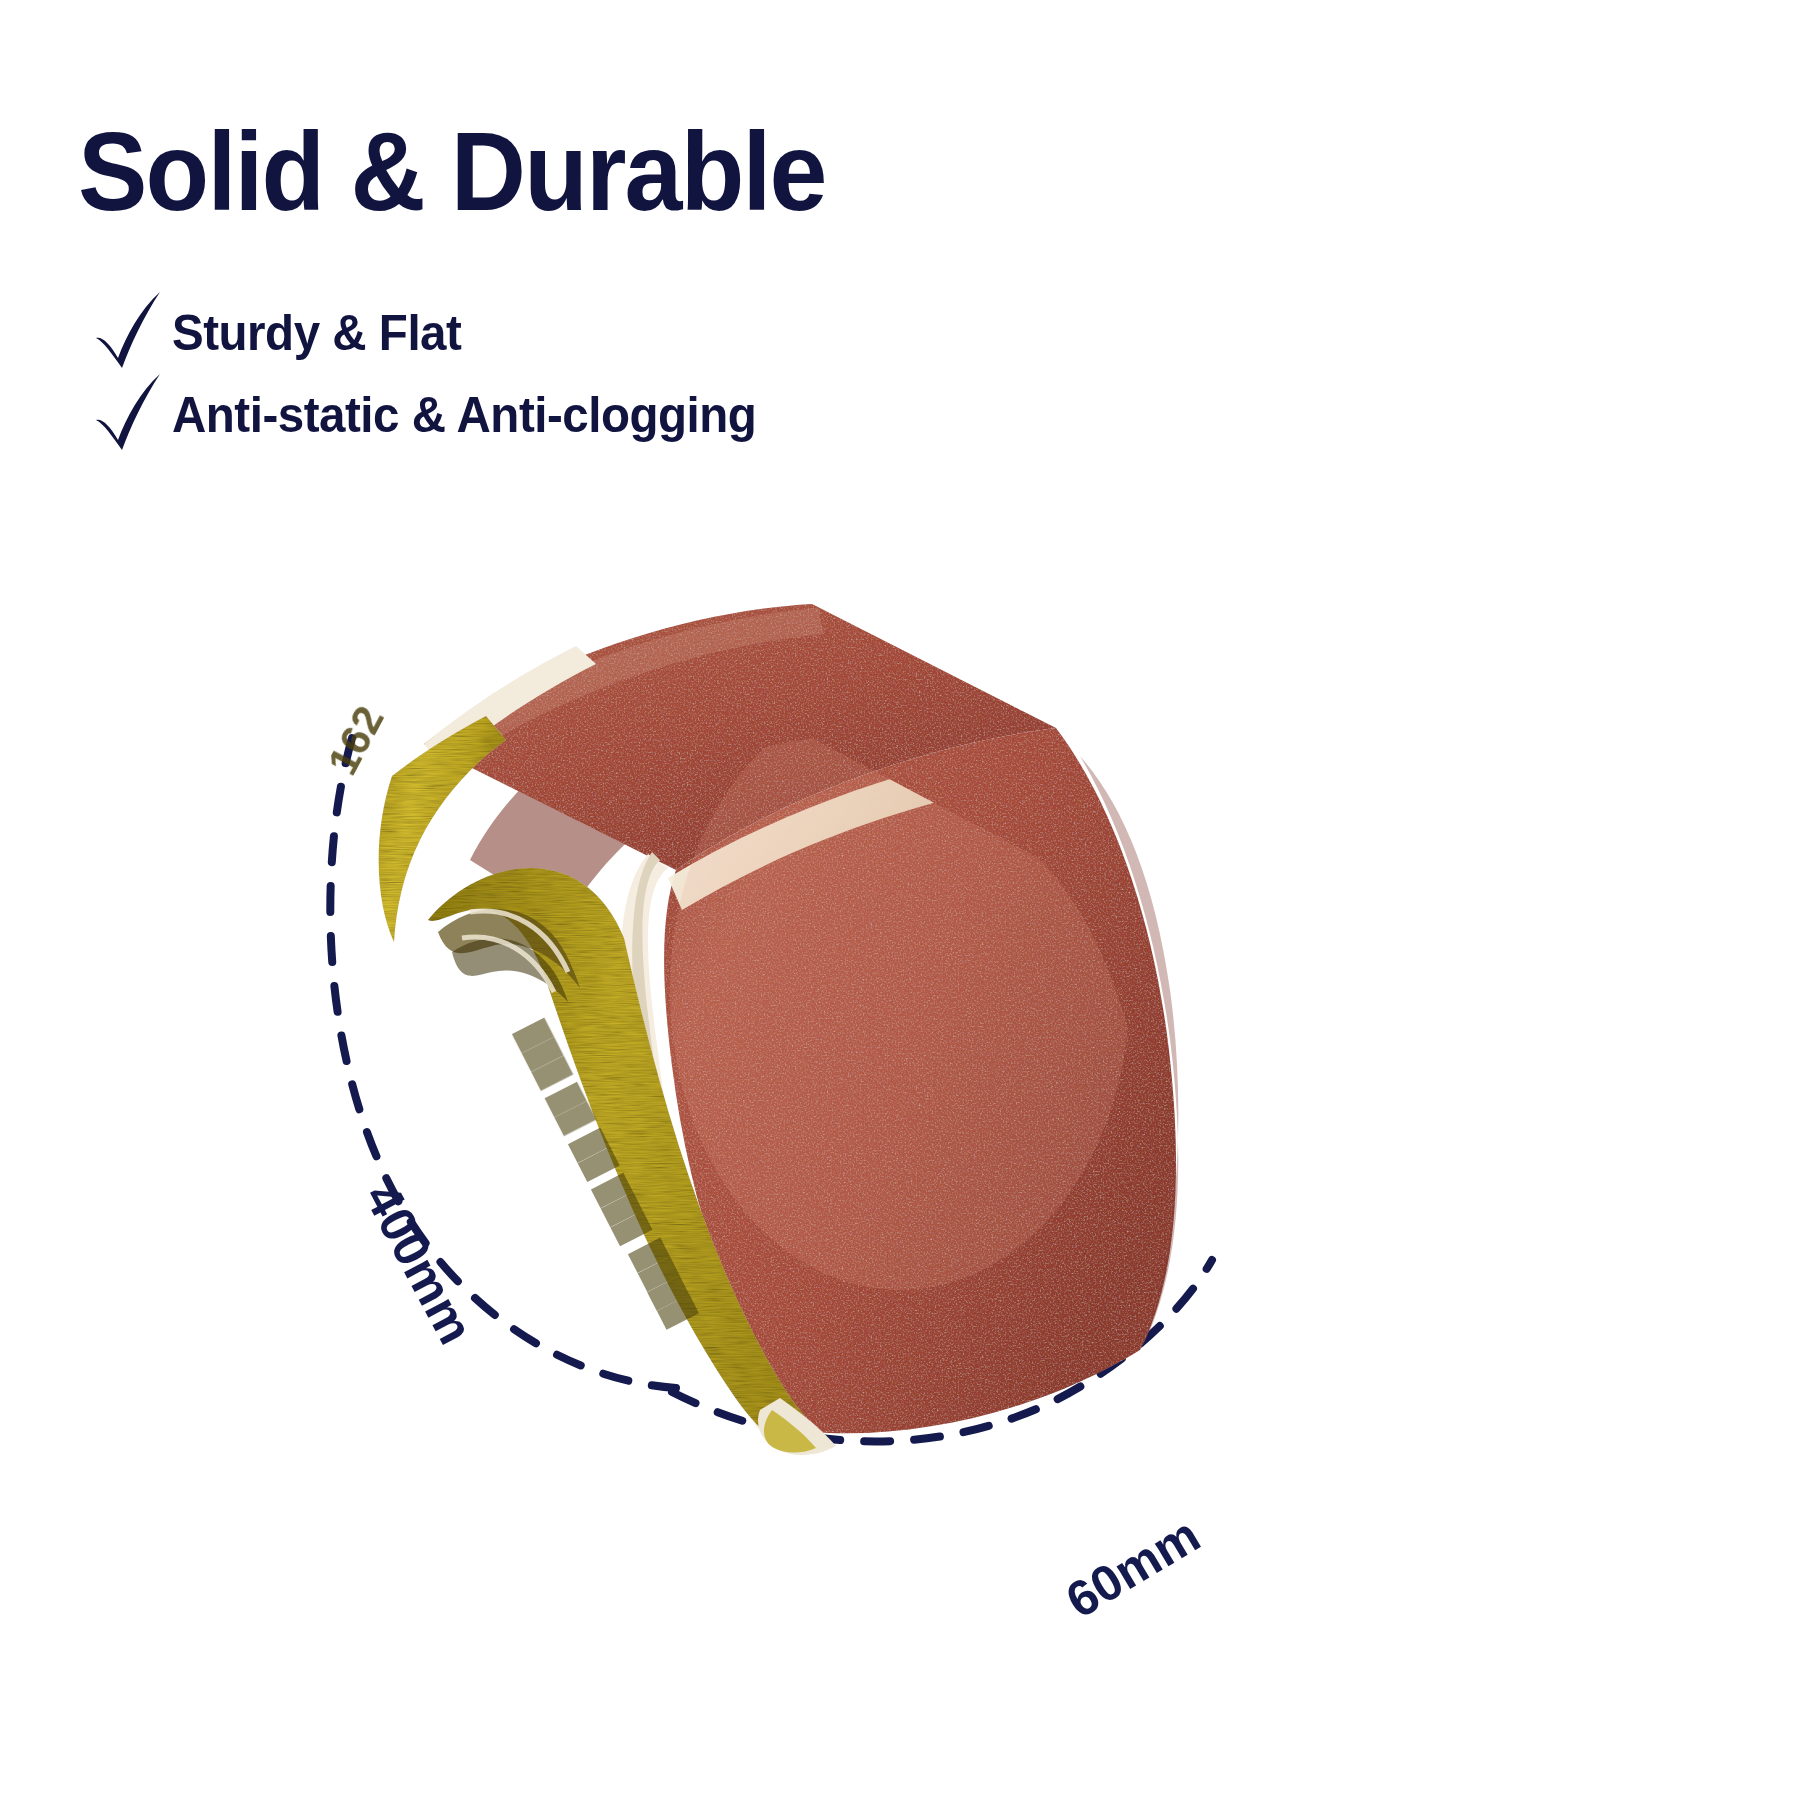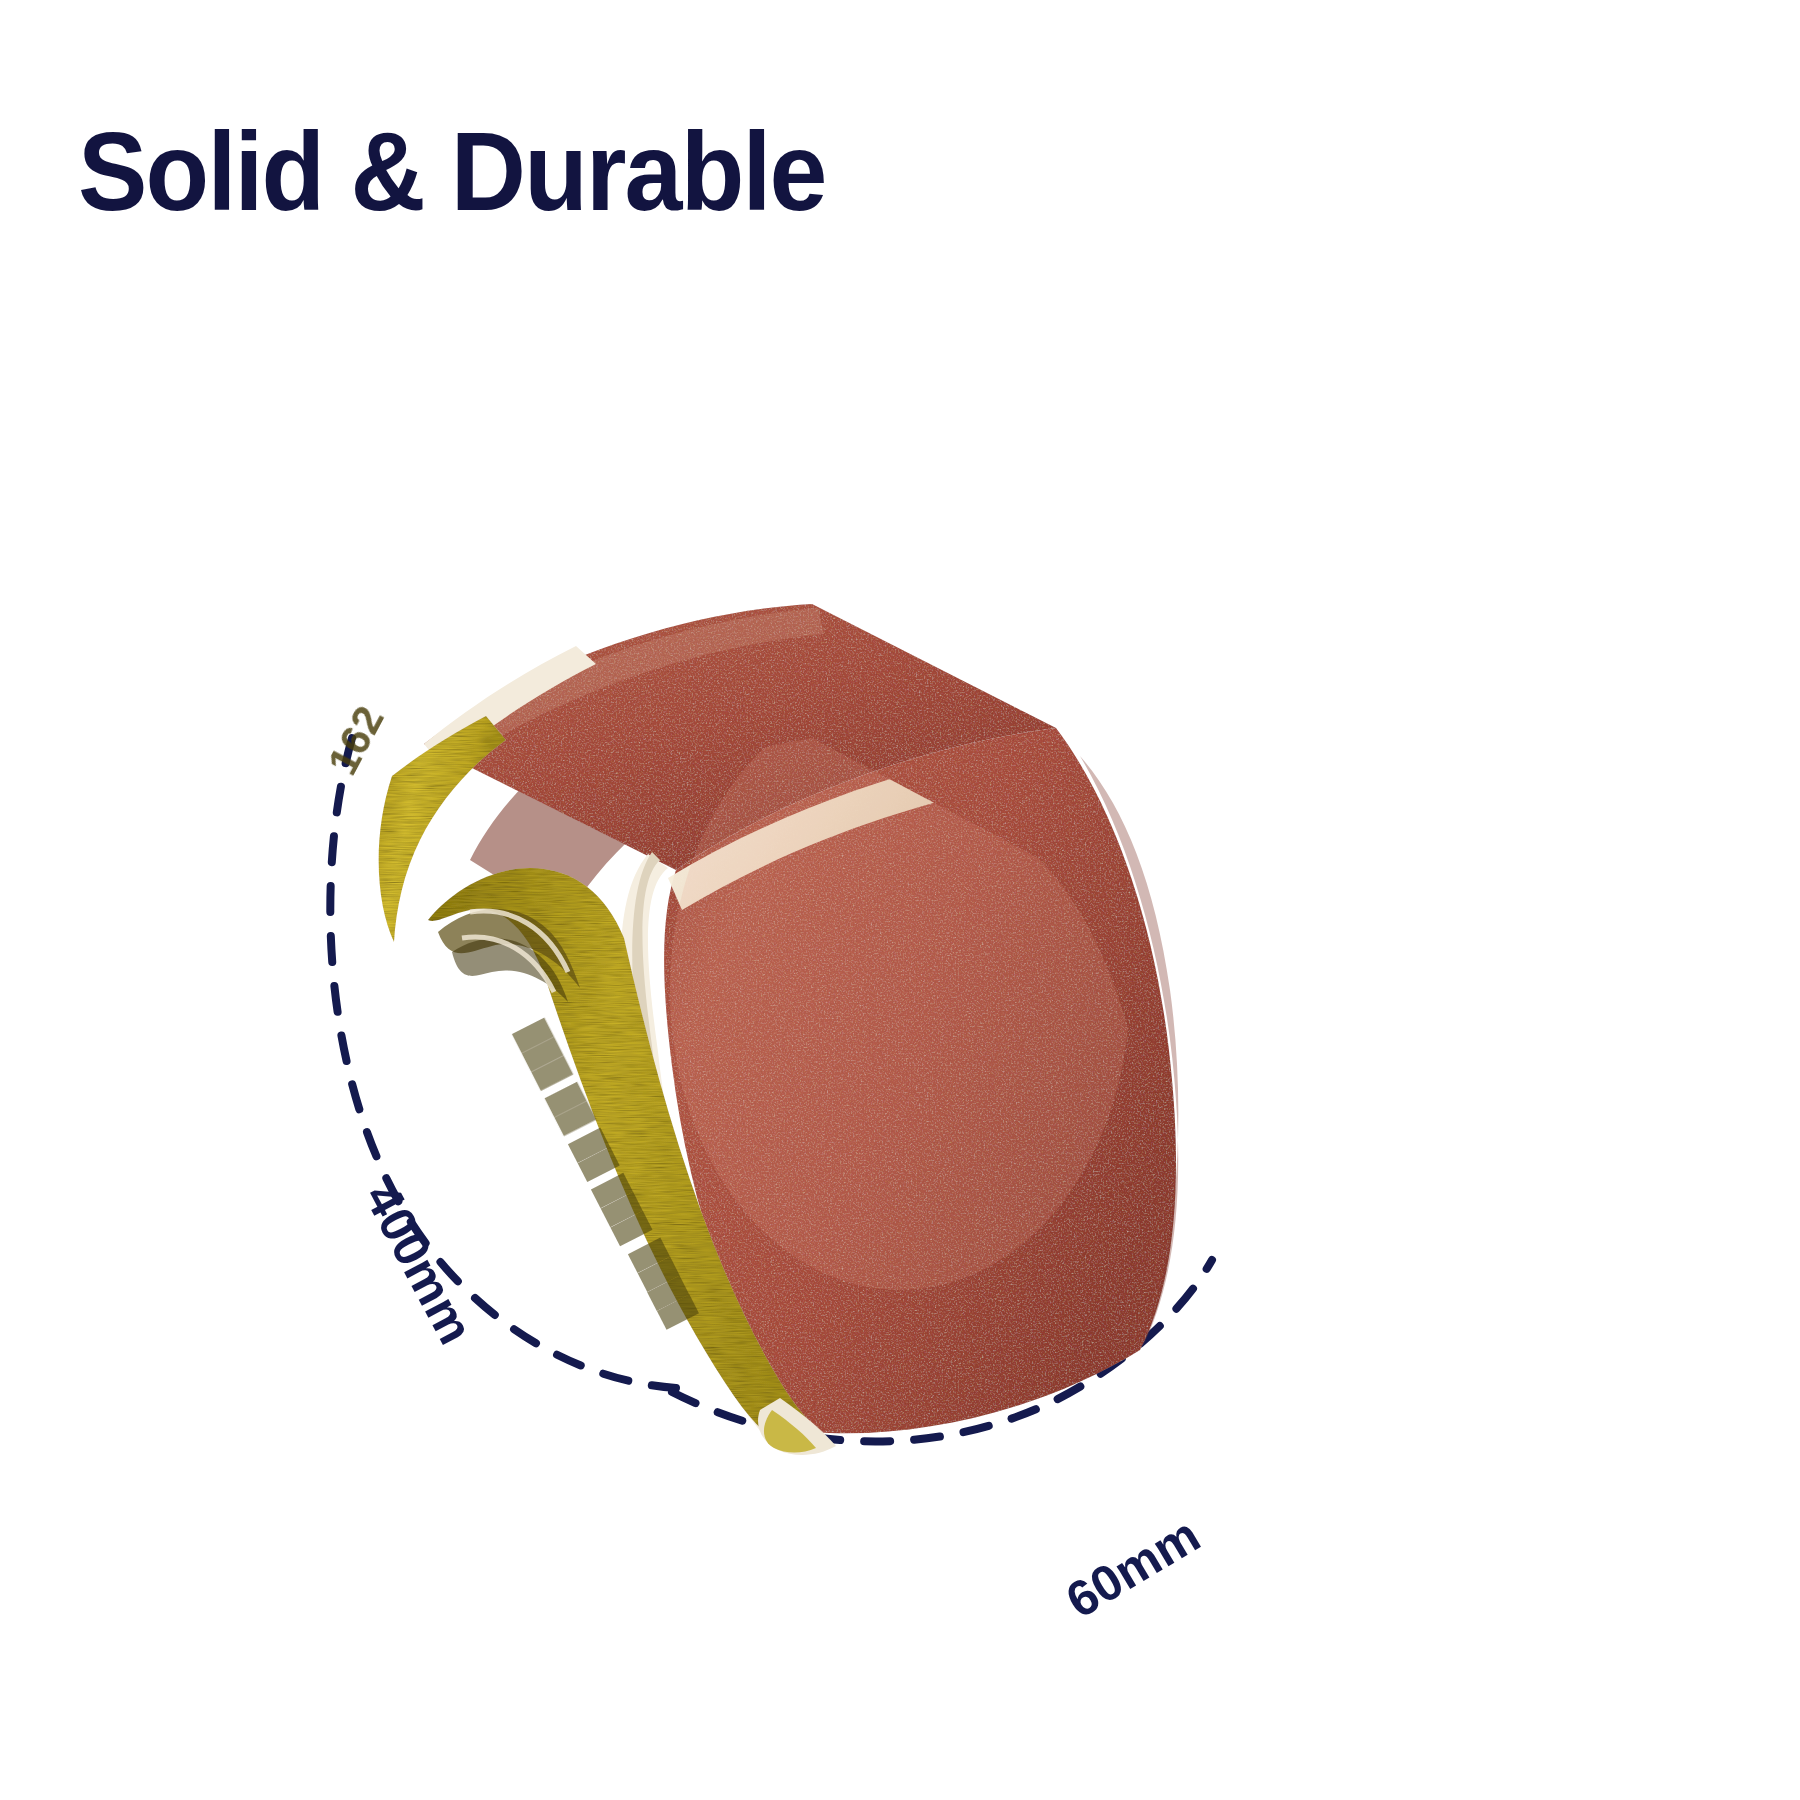--- a/index.html
+++ b/index.html
@@ -51,21 +51,37 @@
 </head>
 <body>
 
 <div class="canvas">
 
   <div class="headline">Solid &amp; Durable</div>
 
   <div class="features">
 
 
-
+    <div class="feature-row">
+      <span class="check-wrap">
+        <svg width="86" height="86" viewBox="0 0 86 86">
+          <path d="M8 50 C14 48 22 56 30 70 C38 48 52 22 72 4 C56 28 42 58 34 80 C24 66 16 54 8 50 Z" fill="#121440"></path>
+        </svg>
+      </span>
+      <span class="feature-label">Sturdy &amp; Flat</span>
+    </div>
+
+    <div class="feature-row">
+      <span class="check-wrap">
+        <svg width="86" height="86" viewBox="0 0 86 86">
+          <path d="M8 50 C14 48 22 56 30 70 C38 48 52 22 72 4 C56 28 42 58 34 80 C24 66 16 54 8 50 Z" fill="#121440"></path>
+        </svg>
+      </span>
+      <span class="feature-label">Anti-static &amp; Anti-clogging</span>
+    </div>
 
   </div>
 
   <div class="product-stage">
     <svg width="1800" height="1000" viewBox="0 0 1800 1000">
       <defs>
 
         <filter id="grain" x="-10%" y="-10%" width="120%" height="120%">
           <feTurbulence type="fractalNoise" baseFrequency="0.62" numOctaves="4" seed="17" result="n"></feTurbulence>
           <feColorMatrix in="n" type="saturate" values="0.18" result="ns"></feColorMatrix>

